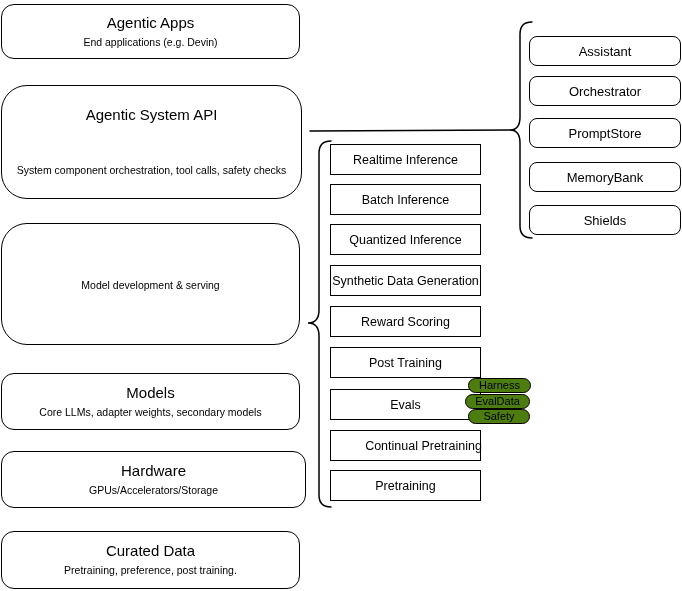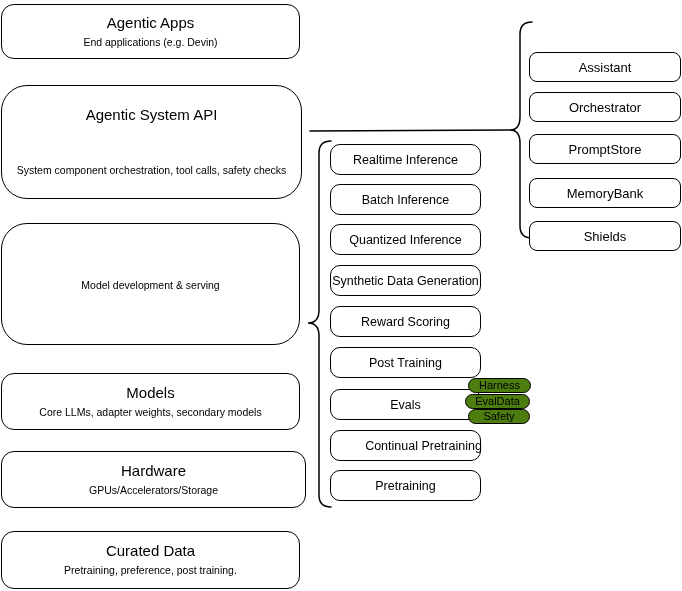--- a/index.html
+++ b/index.html
@@ -4,22 +4,22 @@
 <style>
   html,body{margin:0;padding:0;background:#ffffff;}
   body{font-family:"Liberation Sans", sans-serif;color:#000;}
   .canvas{position:relative;width:682px;height:591px;background:#fff;overflow:hidden;}
   .box{position:absolute;background:#fff;border:1.5px solid #000;box-sizing:border-box;
        display:flex;flex-direction:column;align-items:center;justify-content:center;text-align:center;}
   .box .title{font-size:15px;line-height:1.25;}
   .box .subtitle{font-size:10.5px;line-height:1.3;margin-top:3px;}
   .bigbox{border-radius:26px;}
   .smallbox{border-radius:13px;}
-  .midbox{left:330px;width:151px;height:31px;border-radius:10px;font-size:12.5px;white-space:nowrap;}
-  .rightbox{left:529px;width:152px;height:30px;border-radius:8px;font-size:13px;white-space:nowrap;margin-top:16px;}
+  .midbox{left:330px;width:151px;height:31px;border-radius:0;font-size:12.5px;white-space:nowrap;}
+  .rightbox{left:529px;width:152px;height:30px;border-radius:8px;font-size:13px;white-space:nowrap;}
   .pill{position:absolute;background:#4d7c0f;border:1.5px solid #000;border-radius:999px;box-sizing:border-box;
         display:flex;align-items:center;justify-content:center;font-size:11px;line-height:1;z-index:3;white-space:nowrap;}
   .connector-svg{position:absolute;left:0;top:0;width:682px;height:591px;pointer-events:none;z-index:1;}
   .box{z-index:2;}
 </style>
 </head>
 <body>
 
 <div class="canvas">
 

